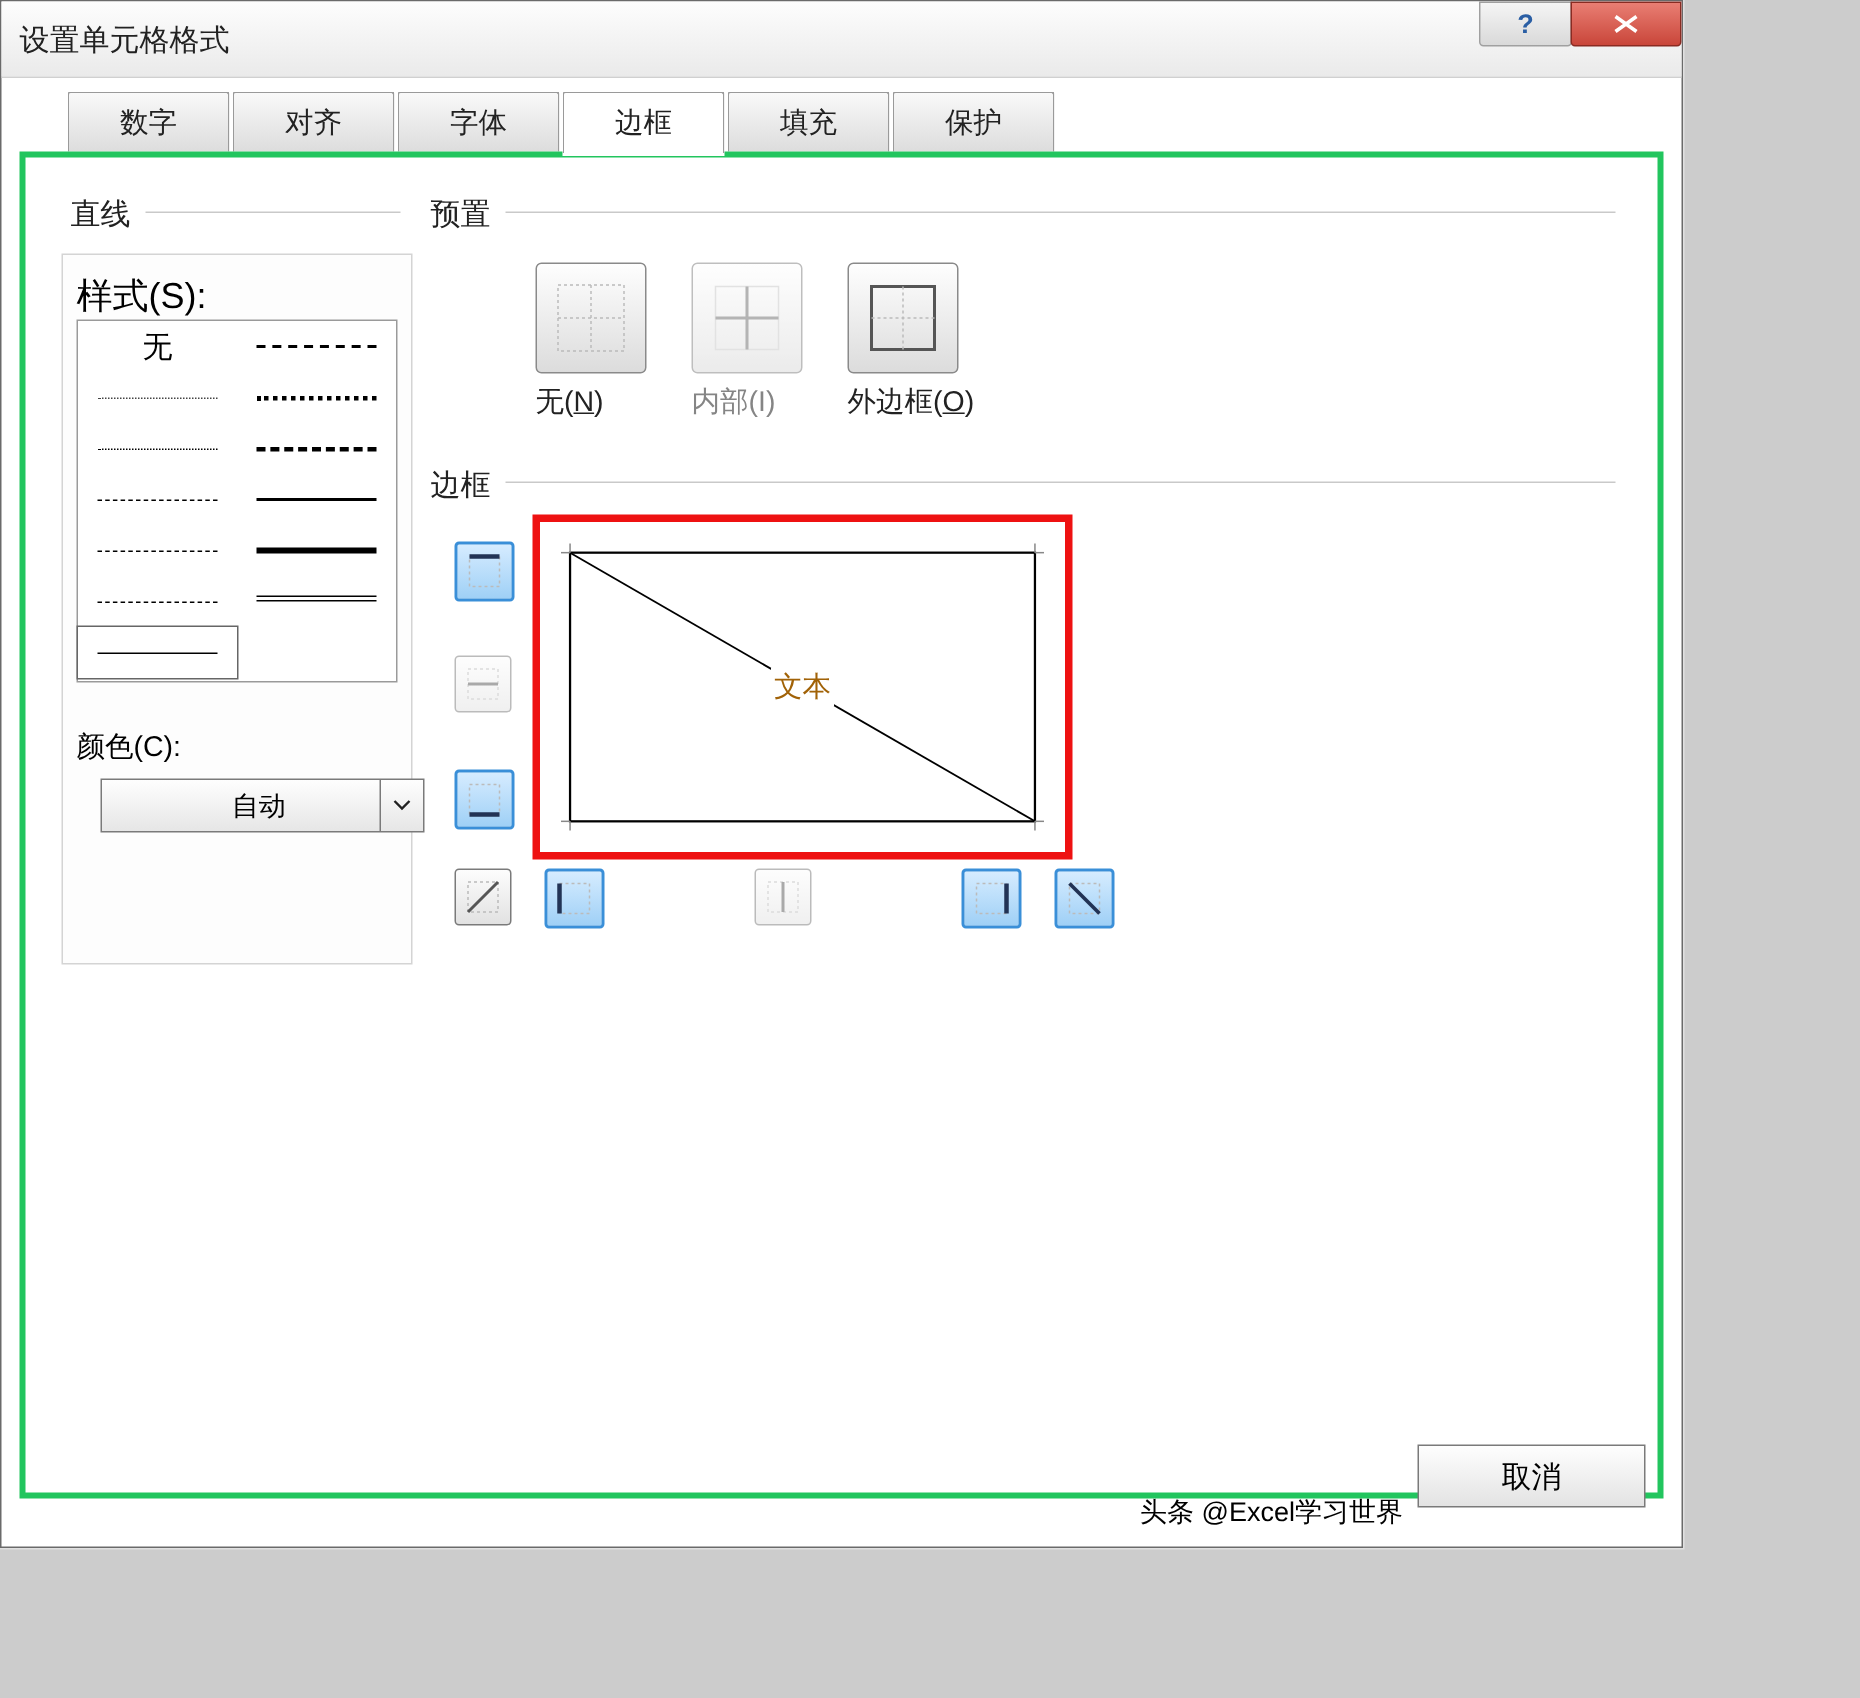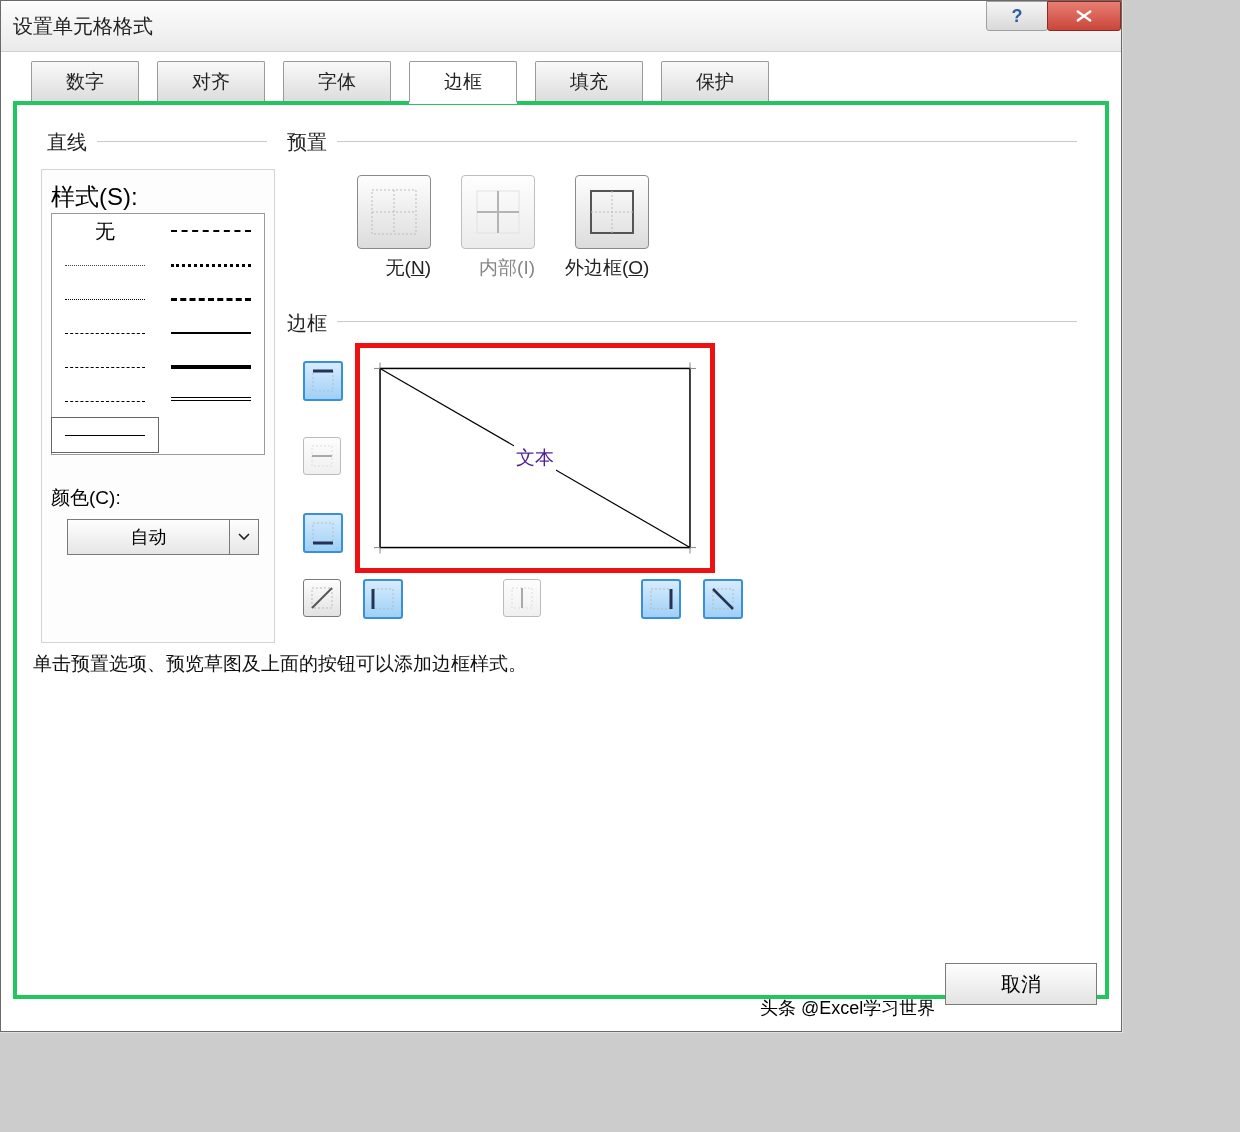--- a/index.html
+++ b/index.html
@@ -53,22 +53,22 @@
     background: linear-gradient(#e97e73,#c9463a);
     color:#fff;
     border-color:#8a2b22;
   }
   .client {
     position: absolute;
     left:12px; right:12px; top:60px; bottom:12px;
   }
   .tabs {
     display:flex;
-    gap:18px;
-    margin-left:18px;
+    gap:2px;
+    margin-left:32px;
   }
   .tab {
     height:40px;
     min-width:94px;
     padding:0 6px;
     border:1px solid #9a9a9a;
     background:linear-gradient(#f9f9f9,#dcdcdc);
     border-bottom:none;
     display:flex;align-items:center;justify-content:center;
     font-size:19px;
@@ -119,27 +119,27 @@
   .styles-box .right { right:0; }
   .style-row { height:34px; display:flex; align-items:center; justify-content:center; }
   .none-txt { font-size:20px; }
   .swatch { width:80px; height:0; border-top:1px; }
   .color-lbl { position:absolute; left:34px; top:380px; font-size:19px;}
   .color-btn {
     position:absolute; left:50px; top:414px;
     width:190px; height:34px;
     border:1px solid #7a7a7a;
     background:linear-gradient(#fefefe,#e6e6e6);
-    display:flex; align-items:center;
+    display:flex; align-items:center;padding-left:24px;
   }
   .color-btn .txt { flex:1; text-align:center; font-size:18px;}
   .color-btn .dd { width:28px; height:100%; border-left:1px solid #7a7a7a; display:flex;align-items:center;justify-content:center;}
   
   .presets { position:absolute; left:340px; top:70px; display:flex; gap:30px;}
-  .preset { display:flex; flex-direction:column; align-items:flex-end; gap:6px;}
+  .preset { display:flex; flex-direction:column; align-items:flex-start; gap:6px;}
   .preset .ico {
     width:72px;height:72px;
     border:1px solid #8a8a8a;
     border-radius:4px;
     background:linear-gradient(#fefefe,#dcdcdc);
     display:flex;align-items:center;justify-content:center;
   }
   .preset .ico svg { width:46px;height:46px;}
   .preset .cap { font-size:19px; color:#222;}
   .preset .cap .u { text-decoration:underline;}
@@ -163,21 +163,21 @@
     position:absolute;
     left:338px; top:238px;
     width:350px; height:220px;
     border:5px solid #e11;
   }
   .preview {
     position:absolute;
     left:14px; top:14px; right:14px; bottom:14px;
   }
   .preview svg{width:100%;height:100%;}
-  .ptxt { position:absolute; left:50%; top:50%; transform:translate(-50%,-50%); font-size:19px; color:#4c1d95; background:#fff; padding:0 2px;}
+  .ptxt { position:absolute; left:50%; top:50%; transform:translate(-50%,-50%); font-size:19px; color:#a16207; background:#fff; padding:0 2px;}
   .hint { position:absolute; left:16px; top:546px; font-size:19px; color:#111;}
   
   .footer { position:absolute; right:12px; bottom:14px; display:flex; gap:16px;}
   .btn {
     min-width:150px; height:40px;
     border:1px solid #7a7a7a;
     background:linear-gradient(#fefefe,#e3e3e3);
     font-size:20px;
     display:flex;align-items:center;justify-content:center;
   }
@@ -379,21 +379,20 @@
             </svg>
         </div>
         <div class="side-btn sel" style="margin-left:22px;">
           <svg viewBox="0 0 24 24">
               <rect x="2" y="2" width="20" height="20" fill="none" stroke="#bbb" stroke-dasharray="2 2"></rect>
               <line x1="2" y1="2" x2="22" y2="22" stroke="#235" stroke-width="2.5"></line>
             </svg>
         </div>
       </div>
 
-      <div class="hint">单击预置选项、预览草图及上面的按钮可以添加边框样式。</div>
 
     </div>
 
     <div class="footer">
       <div class="btn">取消</div>
     </div>
   </div>
 </div>
 
 <div class="watermark">头条 @Excel学习世界</div>

